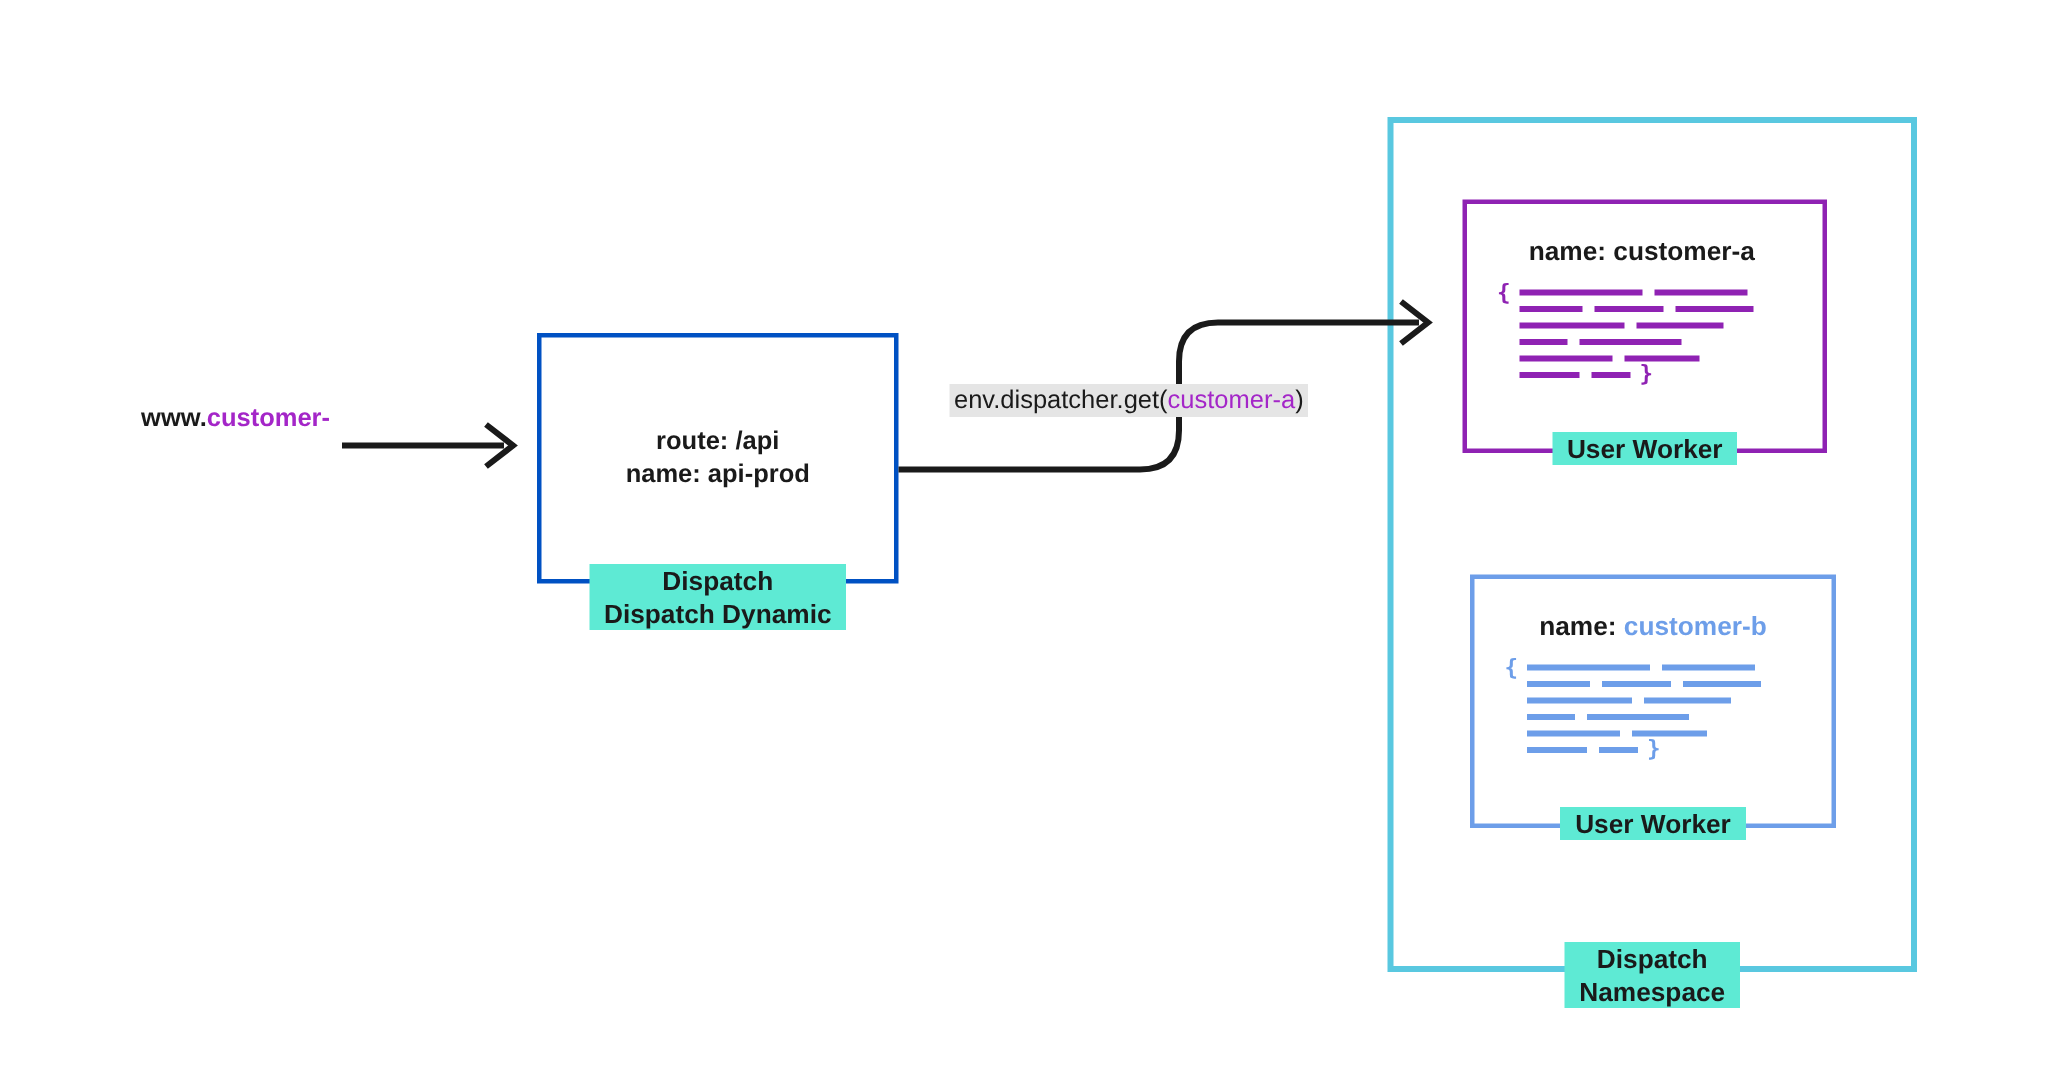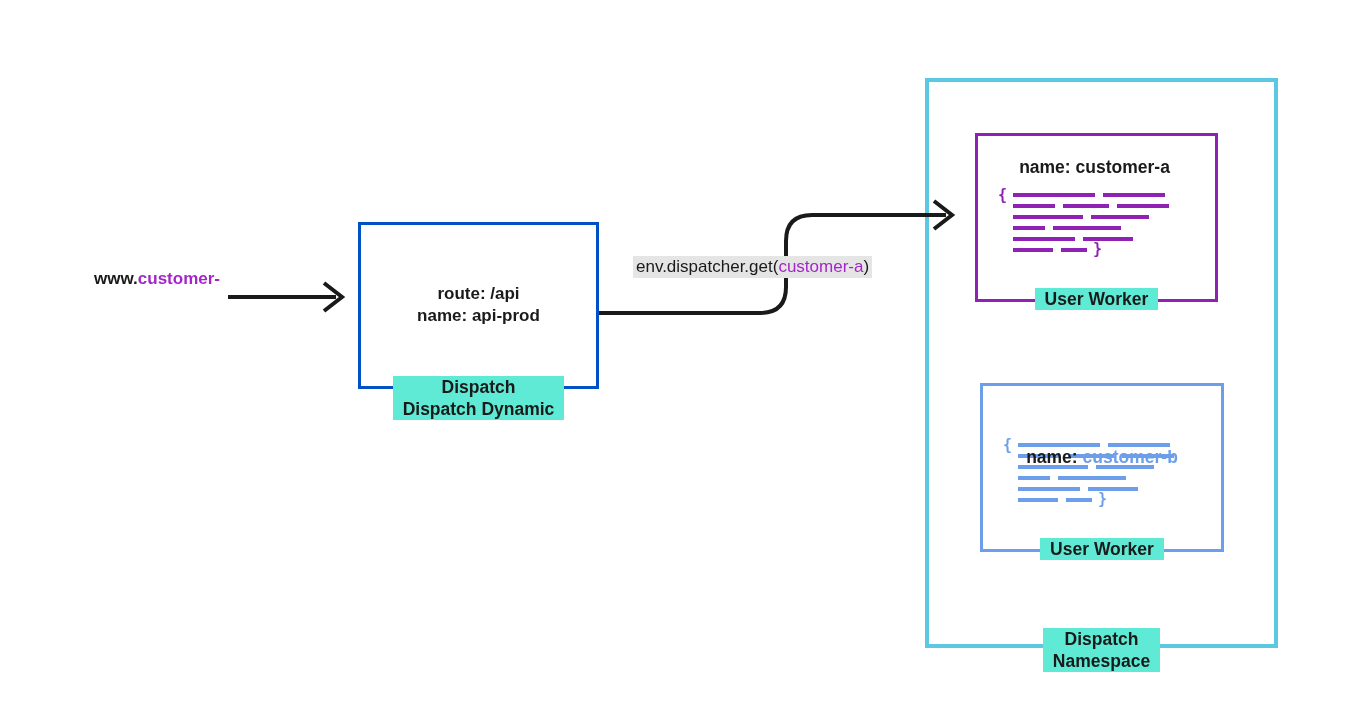--- a/index.html
+++ b/index.html
@@ -88,21 +88,21 @@
     white-space: nowrap;
   }
   .worker-title {
     position: absolute;
     font-weight: bold;
     font-size: 17.5px;
     text-align: center;
     white-space: nowrap;
   }
   .worker-title-a { left: 973px; top: 157px; width: 243px; }
-  .worker-title-b { left: 980px; top: 407px; width: 244px; margin-top: 40px; }
+  .worker-title-b { left: 980px; top: 407px; width: 244px; }
 
   .box-label {
     position: absolute;
     display: flex;
     justify-content: center;
     font-weight: bold;
     font-size: 17.5px;
     line-height: 22px;
     text-align: center;
   }

